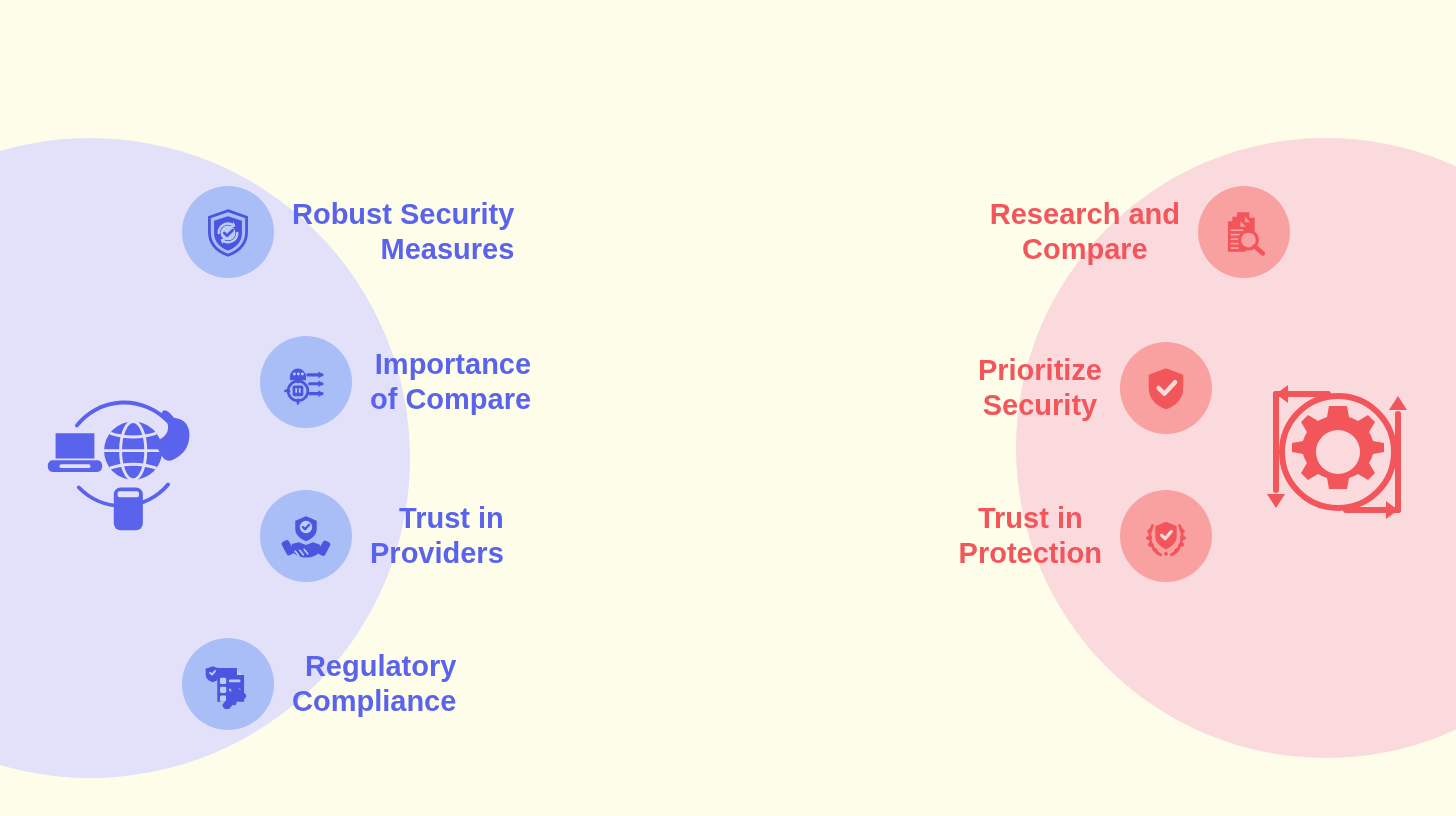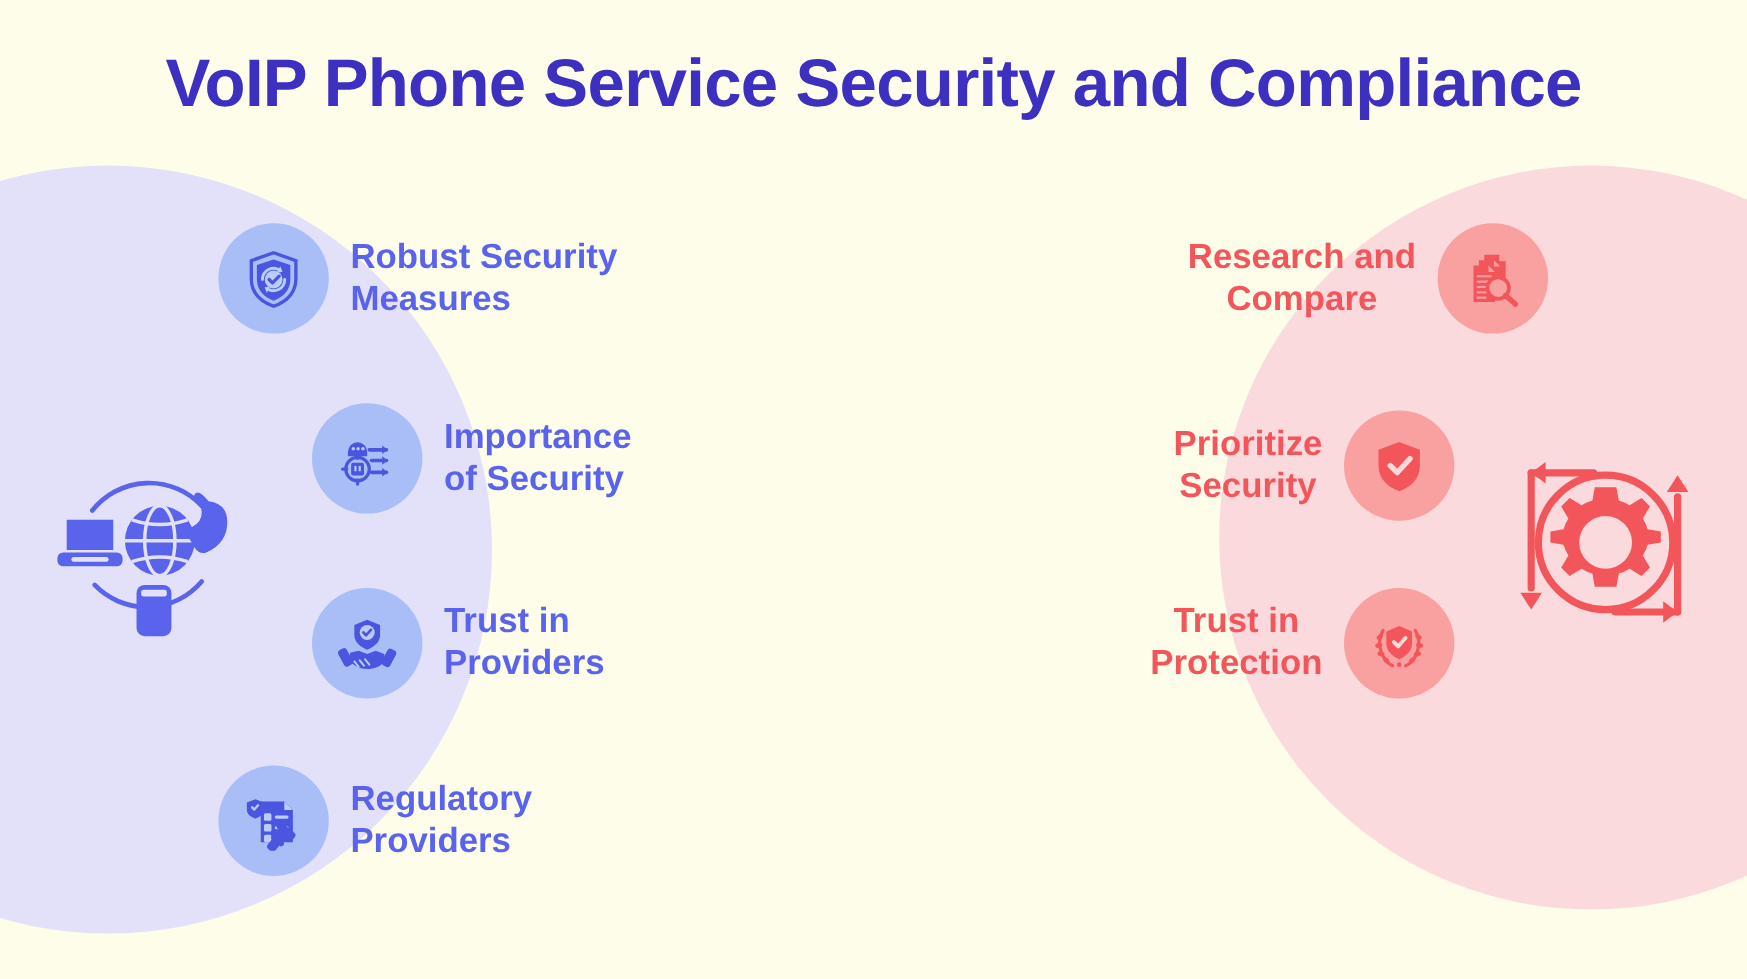--- a/index.html
+++ b/index.html
@@ -51,21 +51,21 @@
     flex:0 0 92px;
   }
   .icon-circle.blue{background:#a9bdf6;}
   .icon-circle.pink{background:#f9a0a0;}
   .icon-circle svg{display:block;}
 
   .item-label{
     font-size:29px;font-weight:bold;line-height:1.22;
     white-space:pre-line;
   }
-  .col-left .item-label{color:#5a63ec;text-align:left;margin-left:18px;}
+  .col-left .item-label{color:#5a63ec;text-align:right;margin-left:18px;}
   .col-right .item-label{color:#f2555a;text-align:center;margin-right:18px;}
 
   
   #L0{left:32px;top:48px;}
   #L1{left:110px;top:198px;}
   #L2{left:110px;top:352px;}
   #L3{left:32px;top:500px;}
   
   #R0{right:30px;top:48px;}
   #R1{right:108px;top:204px;}
@@ -79,23 +79,20 @@
   .illus-right{right:35px;top:370px;width:175px;height:170px;}
 </style>
 </head>
 <body>
 
 <div id="stage">
 
   <div class="blob blob-left"></div>
   <div class="blob blob-right"></div>
 
-  <div class="title-bar">
-    <div class="title">VoIP Phone Service Security and Compliance</div>
-  </div>
 
   <div class="illus illus-left">
     <svg viewBox="0 0 170 165" width="165" height="160" fill="none">
 
       <path d="M38 52 A62 62 0 0 1 132 48" stroke="#5a63ec" stroke-width="4" fill="none" stroke-linecap="round"></path>
       <path d="M132 113 A62 62 0 0 1 40 116" stroke="#5a63ec" stroke-width="4" fill="none" stroke-linecap="round"></path>
 
       <path d="M16 60 h40 v26 h-40 z" fill="#5a63ec"></path>
       <rect x="8" y="88" width="56" height="12" rx="5" fill="#5a63ec"></rect>
       <rect x="20" y="92" width="32" height="4" rx="2" fill="#e2e1f9"></rect>
@@ -166,21 +163,21 @@
           <line x1="5" y1="38" x2="9" y2="38" stroke="#4a55e0" stroke-width="3" stroke-linecap="round"></line>
           <line x1="30" y1="20" x2="46" y2="20" stroke="#4a55e0" stroke-width="3.4" stroke-linecap="round"></line>
           <path d="M42 16 l5 4 -5 4" fill="#4a55e0"></path>
           <line x1="32" y1="30" x2="46" y2="30" stroke="#4a55e0" stroke-width="3.4" stroke-linecap="round"></line>
           <path d="M42 26 l5 4 -5 4" fill="#4a55e0"></path>
           <line x1="32" y1="41" x2="46" y2="41" stroke="#4a55e0" stroke-width="3.4" stroke-linecap="round"></line>
           <path d="M42 37 l5 4 -5 4" fill="#4a55e0"></path>
         </svg>
       </div>
       <div class="item-label">Importance
-of Security</div>
+of Compare</div>
     </div>
 
     <div class="item" id="L2">
       <div class="icon-circle blue">
         <svg viewBox="0 0 56 56" width="50" height="50">
           <path d="M28 6 L40 11 v9 c0 7 -5 11 -12 14 C21 31 16 27 16 20 v-9 z" fill="#4a55e0"></path>
           <circle cx="28" cy="18" r="7" fill="#bcccf8"></circle>
           <path d="M24.5 18 l2.5 2.5 4.5 -5" stroke="#4a55e0" stroke-width="2.6" fill="none" stroke-linecap="round" stroke-linejoin="round"></path>
           <rect x="3" y="33" width="9" height="17" rx="3" fill="#4a55e0" transform="rotate(-28 7 41)"></rect>
           <rect x="44" y="33" width="9" height="17" rx="3" fill="#4a55e0" transform="rotate(28 48 41)"></rect>
@@ -205,21 +202,21 @@
           <rect x="19" y="31" width="7" height="7" rx="1.5" fill="#bcccf8"></rect>
           <rect x="19" y="41" width="7" height="7" rx="1.5" fill="#bcccf8"></rect>
           <rect x="29" y="23" width="13" height="3" rx="1.5" fill="#bcccf8"></rect>
           <rect x="29" y="33" width="13" height="3" rx="1.5" fill="#bcccf8"></rect>
           <rect x="30" y="34" width="20" height="7" rx="3" fill="#4a55e0" transform="rotate(40 40 37)"></rect>
           <rect x="28" y="40" width="9" height="18" rx="3.5" fill="#4a55e0" transform="rotate(40 32 45)"></rect>
           <rect x="25" y="44" width="14" height="5" rx="2.5" fill="#4a55e0" transform="rotate(40 32 46)"></rect>
         </svg>
       </div>
       <div class="item-label">Regulatory
-Providers</div>
+Compliance</div>
     </div>
 
   </div>
 
   <div class="col col-right">
 
     <div class="item" id="R0">
       <div class="item-label">Research and
 Compare</div>
       <div class="icon-circle pink">

